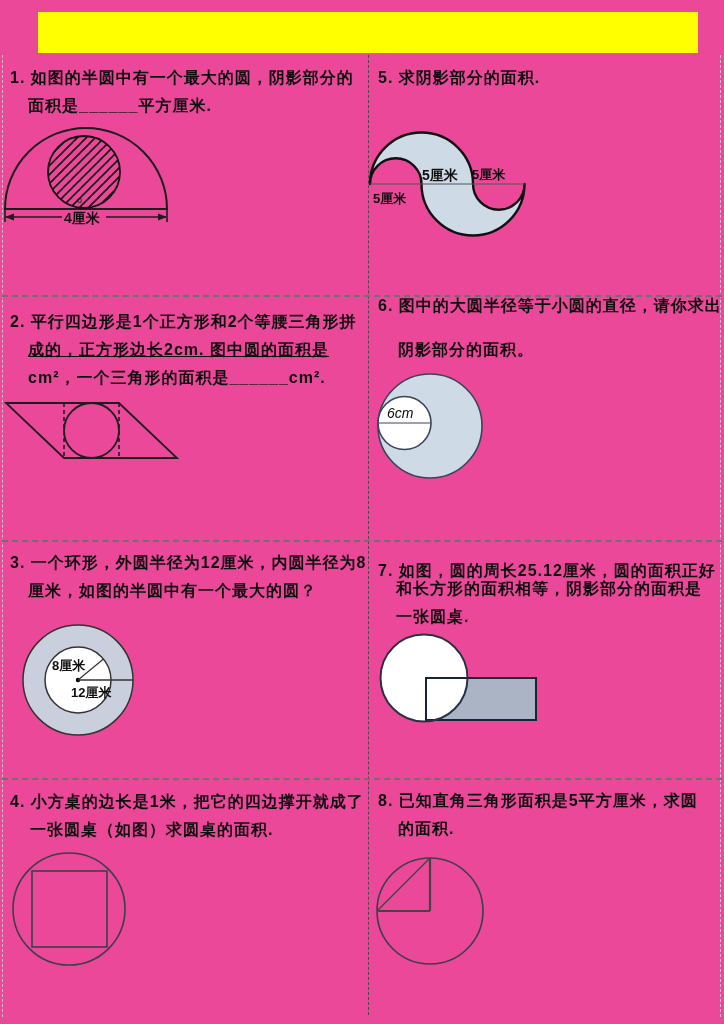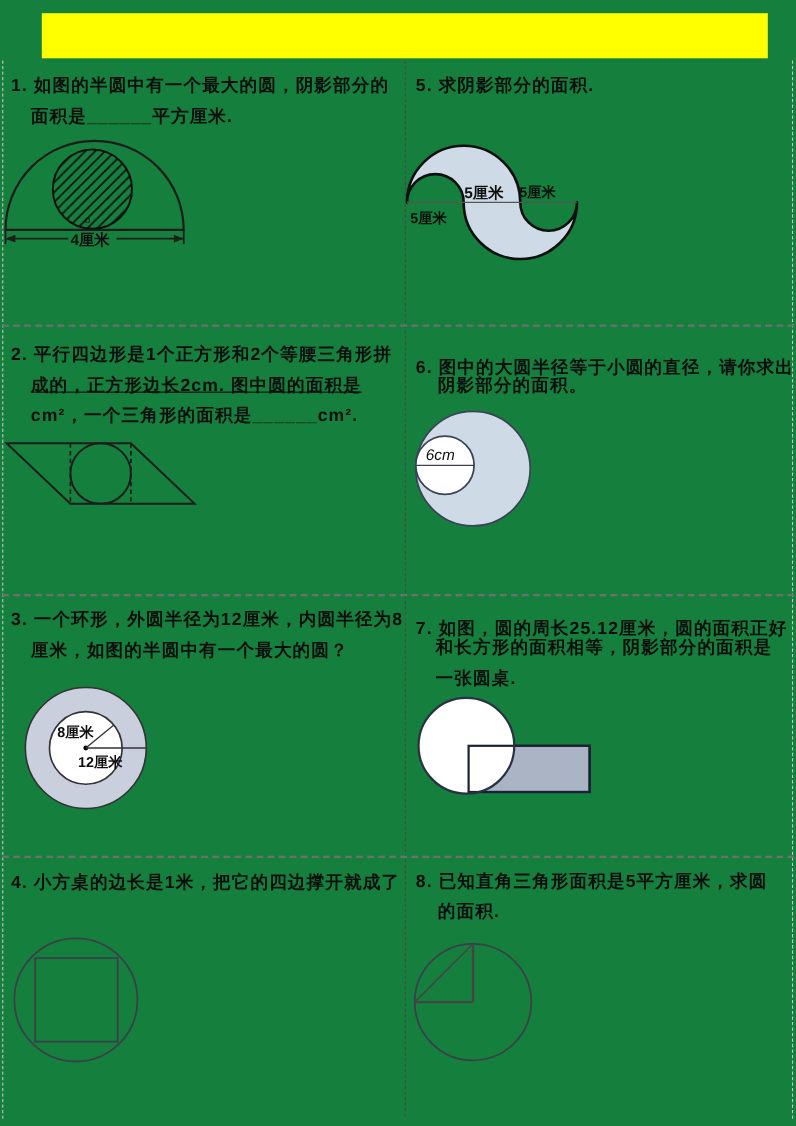--- a/index.html
+++ b/index.html
@@ -1,17 +1,17 @@
 <!DOCTYPE html>
 <html><head>
 <meta charset="utf-8">
 <style>
   html,body{margin:0;padding:0;background:#fff;}
   .page{
-    position:relative; width:724px; height:1024px; background:#15803d;
+    position:relative; width:724px; height:1024px; background:#ec4899;
     font-family:"Liberation Sans",sans-serif; color:#111; overflow:hidden;
   }
   .banner{position:absolute; left:38px; top:12px; width:660px; height:41px;}
   .vdash{position:absolute; width:0; border-left:1px dashed #4a4a4a;}
   .vdash-faint{position:absolute; width:0; border-left:1px dashed #c2c2c2;}
   .hdash{position:absolute; height:0; border-top:2px dashed #6f6f6f;}
   .tline{
     position:absolute; font-size:16px; font-weight:700; letter-spacing:1px;
     white-space:nowrap; color:#0e0e0e;
   }
@@ -69,21 +69,21 @@
   <div class="tline" style="left:28px; top:340px;text-decoration:underline;">成的，正方形边长2cm. 图中圆的面积是</div>
   <div class="tline" style="left:28px; top:368px;">cm²，一个三角形的面积是______cm².</div>
 
   <svg style="left:0; top:398px;" width="190" height="70" viewBox="0 0 190 70">
     <polygon points="6,5 119,5 177,60 64,60" fill="none" stroke="#1d1d1d" stroke-width="1.8"></polygon>
     <line x1="64" y1="5" x2="64" y2="60" stroke="#1d1d1d" stroke-width="1.6" stroke-dasharray="4,3"></line>
     <line x1="119" y1="5" x2="119" y2="60" stroke="#1d1d1d" stroke-width="1.6" stroke-dasharray="4,3"></line>
     <circle cx="91.5" cy="32.5" r="27.5" fill="none" stroke="#1d1d1d" stroke-width="1.8"></circle>
   </svg>
 
-  <div class="tline" style="left:378px; top:324px;">6. 图中的大圆半径等于小圆的直径，请你求出</div>
+  <div class="tline" style="left:378px; top:296px;">6. 图中的大圆半径等于小圆的直径，请你求出</div>
   <div class="tline" style="left:398px; top:340px;">阴影部分的面积。</div>
 
   <svg style="left:370px; top:368px;" width="125" height="118" viewBox="0 0 125 118">
     <circle cx="60" cy="58" r="52" stroke="#3a4456" stroke-width="1.6" fill="#cfdae7"></circle>
     <circle cx="34.5" cy="55" r="26.5" fill="#ffffff" stroke="#3a4456" stroke-width="1.6"></circle>
     <line x1="8" y1="55" x2="61" y2="55" stroke="#3a4456" stroke-width="1.2"></line>
     <text x="17" y="50" font-size="14" font-style="italic" font-family="DejaVu Serif, serif">6cm</text>
   </svg>
 
   <div class="tline" style="left:10px; top:553px;text-align:center;">3. 一个环形，外圆半径为12厘米，内圆半径为8</div>
@@ -104,20 +104,21 @@
   <div class="tline" style="left:396px; top:607px;">一张圆桌.</div>
 
   <svg style="left:376px; top:630px;" width="170" height="100" viewBox="0 0 170 100">
     <rect x="50" y="48" width="110" height="42" stroke="#1a2233" stroke-width="2" fill="#aab4c5"></rect>
     <circle cx="48" cy="48" r="43.5" fill="#ffffff"></circle>
     <rect x="50" y="48" width="110" height="42" fill="none" stroke="#1a2233" stroke-width="2"></rect>
     <circle cx="48" cy="48" r="43.5" fill="none" stroke="#2a3142" stroke-width="2"></circle>
   </svg>
 
   <div class="tline" style="left:10px; top:792px;">4. 小方桌的边长是1米，把它的四边撑开就成了</div>
+  <div class="tline" style="left:30px; top:820px;">一张圆桌（如图）求圆桌的面积.</div>
 
   <svg style="left:8px; top:848px;" width="130" height="125" viewBox="0 0 130 125">
     <circle cx="61" cy="61" r="56" fill="none" stroke="#3a3f4a" stroke-width="1.6"></circle>
     <rect x="24" y="23" width="75" height="76" fill="none" stroke="#3a3f4a" stroke-width="1.6"></rect>
   </svg>
 
   <div class="tline" style="left:378px; top:791px;">8. 已知直角三角形面积是5平方厘米，求圆</div>
   <div class="tline" style="left:398px; top:819px;">的面积.</div>
 
   <svg style="left:370px; top:852px;" width="125" height="120" viewBox="0 0 125 120">

